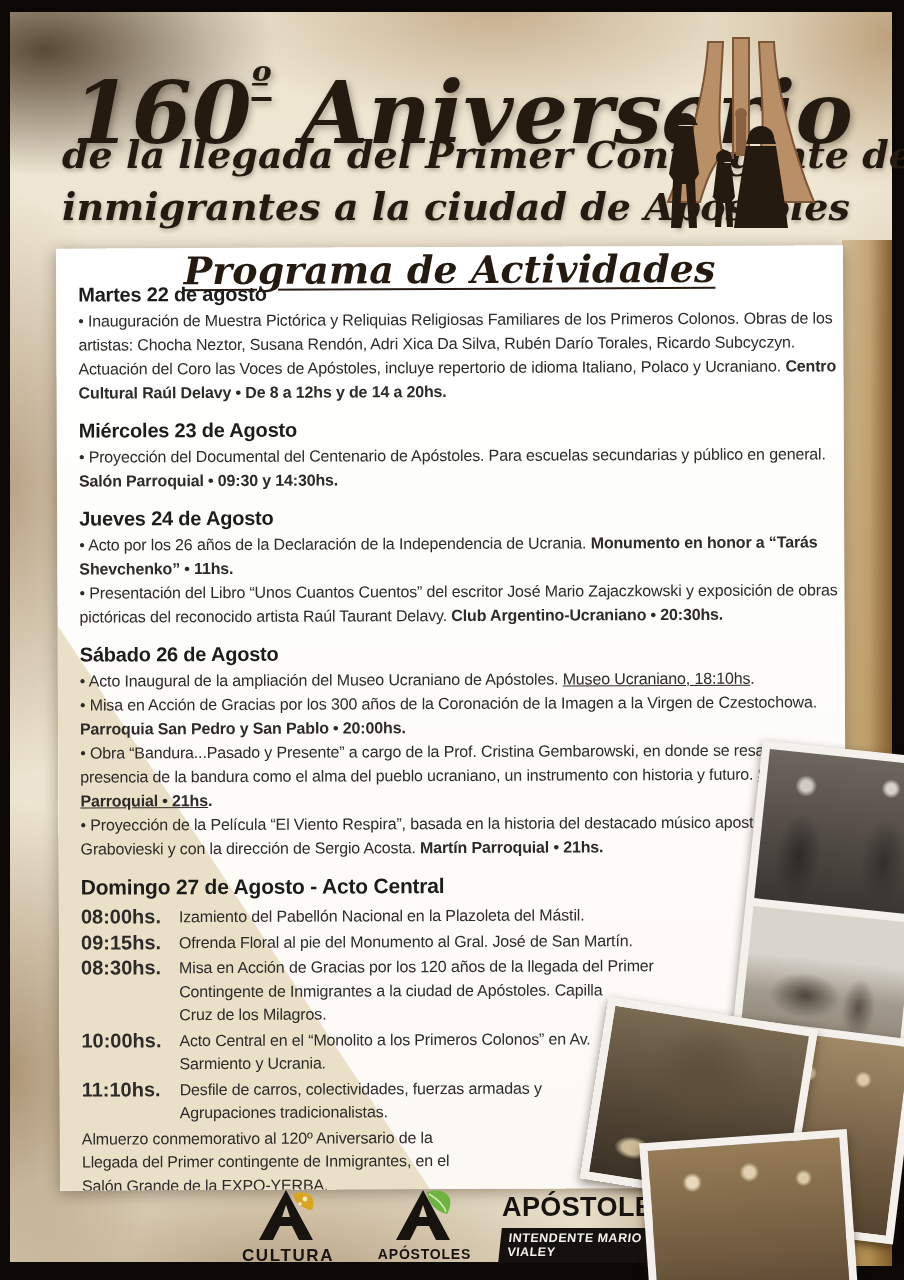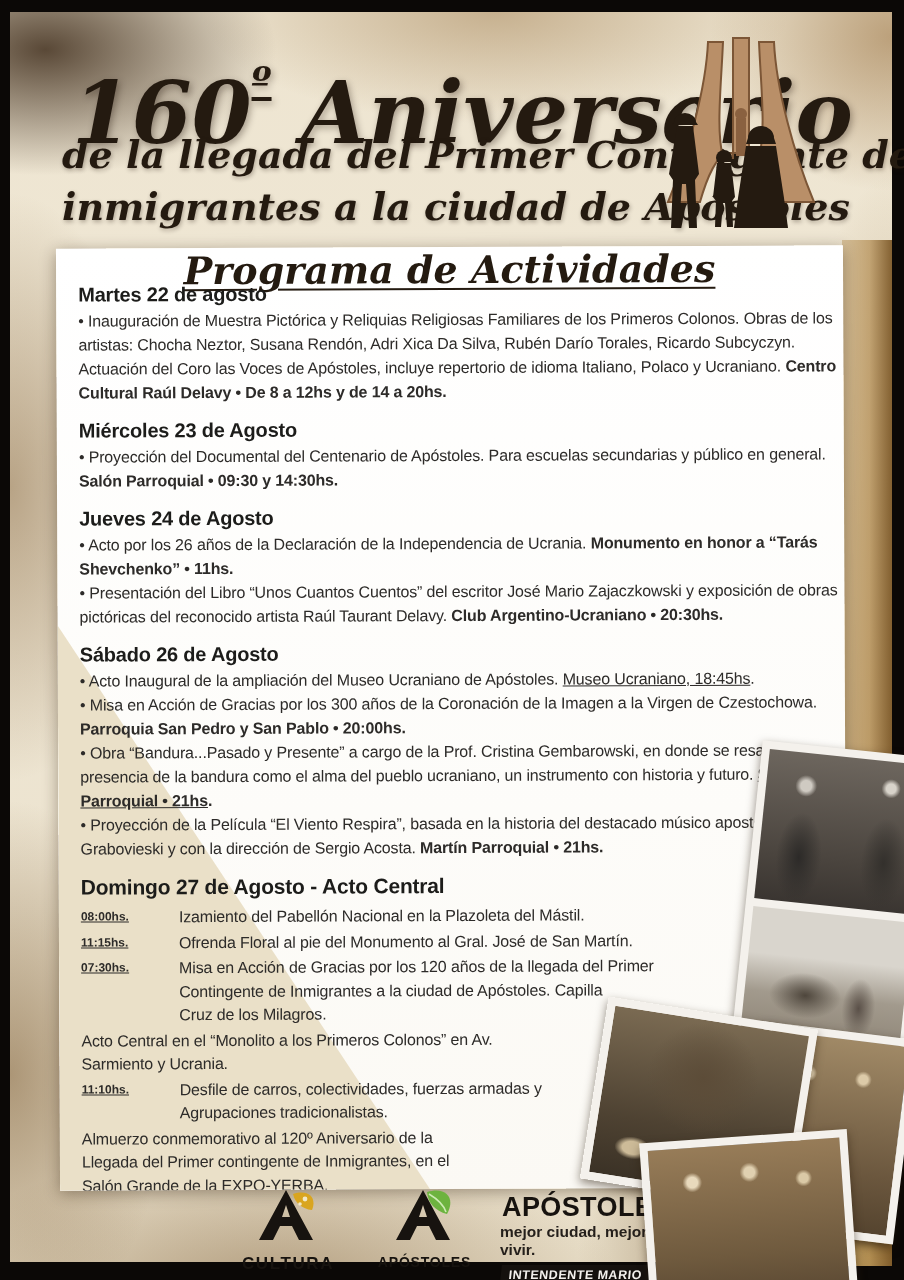--- a/index.html
+++ b/index.html
@@ -57,21 +57,21 @@
   .content{position:absolute;left:22px;top:34px;width:764px;color:#2d2b29;}
   .sec-heading{margin:0 0 3px 0;font-size:20px;line-height:24px;font-weight:bold;color:#1c1c1a;letter-spacing:-.2px;}
   .section{margin:0 0 13px 0;}
   .bullet{margin:0;font-size:16px;line-height:24px;letter-spacing:-.15px;}
   .seg-n{font-weight:normal;}
   .seg-b{font-weight:bold;}
   .seg-u{text-decoration:underline;}
   .seg-bu{font-weight:bold;text-decoration:underline;}
   .sch-heading{margin:2px 0 6px 0;font-size:21px;line-height:25px;font-weight:bold;color:#1c1c1a;letter-spacing:-.2px;}
   .sch-row{display:flex;margin-bottom:2px;}
-  .sch-time{flex:none;width:98px;font-weight:bold;font-size:12px;line-height:23.5px;text-decoration:underline;}
+  .sch-time{flex:none;width:98px;font-weight:bold;font-size:20px;line-height:23.5px;}
   .sch-text{white-space:pre-line;width:560px;font-size:16px;line-height:23.5px;letter-spacing:-.15px;}
   
   .photo-strip{
     position:absolute;left:737px;top:748px;width:160px;height:468px;
     background:#f4f1ec;padding:8px;transform:rotate(6deg);
     box-shadow:0 4px 10px rgba(40,25,10,.5);z-index:4;
   }
   .ph{width:100%;margin-bottom:8px;}
   .ph-1{height:150px;background:
       radial-gradient(circle 18px at 25% 22%, #cfcac2 0 30%, transparent 60%),
@@ -107,21 +107,21 @@
     background:
       radial-gradient(circle 15px at 22% 22%, #e8d9bc 0 35%, transparent 65%),
       radial-gradient(circle 15px at 52% 18%, #e0d0b0 0 35%, transparent 65%),
       radial-gradient(circle 13px at 80% 24%, #dac9a6 0 35%, transparent 65%),
       linear-gradient(180deg,#977c58,#6f5a3e 70%,#594732);}
   
   .footer-logo{position:absolute;z-index:4;text-align:center;color:#17130f;}
   .logo-cultura{left:238px;top:1190px;width:100px;}
   .logo-apostoles{left:372px;top:1190px;width:105px;}
   .logo-city{left:500px;top:1192px;width:168px;text-align:left;}
-  .logo-label{font-weight:bold;font-size:17px;letter-spacing:1.6px;margin-top:10px;}
+  .logo-label{font-weight:bold;font-size:17px;letter-spacing:1.6px;margin-top:2px;}
   .logo-label.sm{font-size:14px;letter-spacing:.8px;}
   .city-name-row{display:flex;align-items:center;}
   .city-name{font-weight:bold;font-size:27px;letter-spacing:.4px;line-height:30px;}
   .city-tagline{font-weight:bold;font-size:15.5px;color:#241f1b;margin-top:1px;}
   .city-badge{display:inline-block;margin-top:6px;background:#15110e;color:#f3f0ec;
     font-weight:bold;font-size:12.5px;letter-spacing:.5px;padding:3px 8px 4px 8px;transform:skewX(-6deg);}
 </style>
 </head>
 <body>
 
@@ -162,43 +162,44 @@
             <h3 class="sec-heading">Miércoles 23 de Agosto</h3>
             <p class="bullet"><span class="seg-n">• Proyección del Documental del Centenario de Apóstoles. Para escuelas secundarias y público en general. </span><span class="seg-b">Salón Parroquial • 09:30 y 14:30hs.</span></p>
           </section>
           <section class="section">
             <h3 class="sec-heading">Jueves 24 de Agosto</h3>
             <p class="bullet"><span class="seg-n">• Acto por los 26 años de la Declaración de la Independencia de Ucrania. </span><span class="seg-b">Monumento en honor a “Tarás Shevchenko” • 11hs.</span></p>
             <p class="bullet"><span class="seg-n">• Presentación del Libro “Unos Cuantos Cuentos” del escritor José Mario Zajaczkowski y exposición de obras pictóricas del reconocido artista Raúl Taurant Delavy. </span><span class="seg-b">Club Argentino-Ucraniano • 20:30hs.</span></p>
           </section>
           <section class="section">
             <h3 class="sec-heading">Sábado 26 de Agosto</h3>
-            <p class="bullet"><span class="seg-n">• Acto Inaugural de la ampliación del Museo Ucraniano de Apóstoles. </span><span class="seg-u">Museo Ucraniano, 18:45hs</span><span class="seg-n">.</span></p>
+            <p class="bullet"><span class="seg-n">• Acto Inaugural de la ampliación del Museo Ucraniano de Apóstoles. </span><span class="seg-u">Museo Ucraniano, 18:10hs</span><span class="seg-n">.</span></p>
             <p class="bullet"><span class="seg-n">• Misa en Acción de Gracias por los 300 años de la Coronación de la Imagen a la Virgen de Czestochowa. </span><span class="seg-b">Parroquia San Pedro y San Pablo • 20:00hs.</span></p>
             <p class="bullet"><span class="seg-n">• Obra “Bandura...Pasado y Presente” a cargo de la Prof. Cristina Gembarowski, en donde se resalta la presencia de la bandura como el alma del pueblo ucraniano, un instrumento con historia y futuro. </span><span class="seg-bu">Salón Parroquial • 21hs</span><span class="seg-b">.</span></p>
             <p class="bullet"><span class="seg-n">• Proyección de la Película “El Viento Respira”, basada en la historia del destacado músico apostoleño Rulo Grabovieski y con la dirección de Sergio Acosta. </span><span class="seg-b">Martín Parroquial • 21hs.</span></p>
           </section>
         </div>
       <h3 class="sch-heading">Domingo 27 de Agosto - Acto Central</h3>
       <div>
           <div class="sch-row">
             <span class="sch-time">08:00hs.</span>
             <span class="sch-text">Izamiento del Pabellón Nacional en la Plazoleta del Mástil.</span>
           </div>
           <div class="sch-row">
-            <span class="sch-time">11:15hs.</span>
+            <span class="sch-time">09:15hs.</span>
             <span class="sch-text">Ofrenda Floral al pie del Monumento al Gral. José de San Martín.</span>
           </div>
           <div class="sch-row">
-            <span class="sch-time">07:30hs.</span>
+            <span class="sch-time">08:30hs.</span>
             <span class="sch-text">Misa en Acción de Gracias por los 120 años de la llegada del Primer
 Contingente de Inmigrantes a la ciudad de Apóstoles. Capilla
 Cruz de los Milagros.</span>
           </div>
           <div class="sch-row">
+            <span class="sch-time">10:00hs.</span>
             <span class="sch-text">Acto Central en el “Monolito a los Primeros Colonos” en Av.
 Sarmiento y Ucrania.</span>
           </div>
           <div class="sch-row">
             <span class="sch-time">11:10hs.</span>
             <span class="sch-text">Desfile de carros, colectividades, fuerzas armadas y
 Agrupaciones tradicionalistas.</span>
           </div>
           <div class="sch-row">
             <span class="sch-text">Almuerzo conmemorativo al 120º Aniversario de la
@@ -236,16 +237,15 @@
     <div class="logo-label sm">APÓSTOLES</div>
   </div>
   <div class="footer-logo logo-city">
     <div class="city-name-row">
       <svg width="26" height="26" viewBox="0 0 26 26" style="margin-right:2px">
         <path d="M3,24 C1,12 8,2 24,2 C24,16 16,24 3,24 Z" fill="#17130f"></path>
         <path d="M5,22 C9,14 15,8 22,4" stroke="#8a8a86" stroke-width="1.4" fill="none"></path>
       </svg>
       <span class="city-name">APÓSTOLES</span>
     </div>
-    <div class="city-tagline">mejor ciudad, mejor vivir.</div>
     <div class="city-badge">INTENDENTE MARIO VIALEY</div>
   </div>
 </div>
 
 </body></html>

